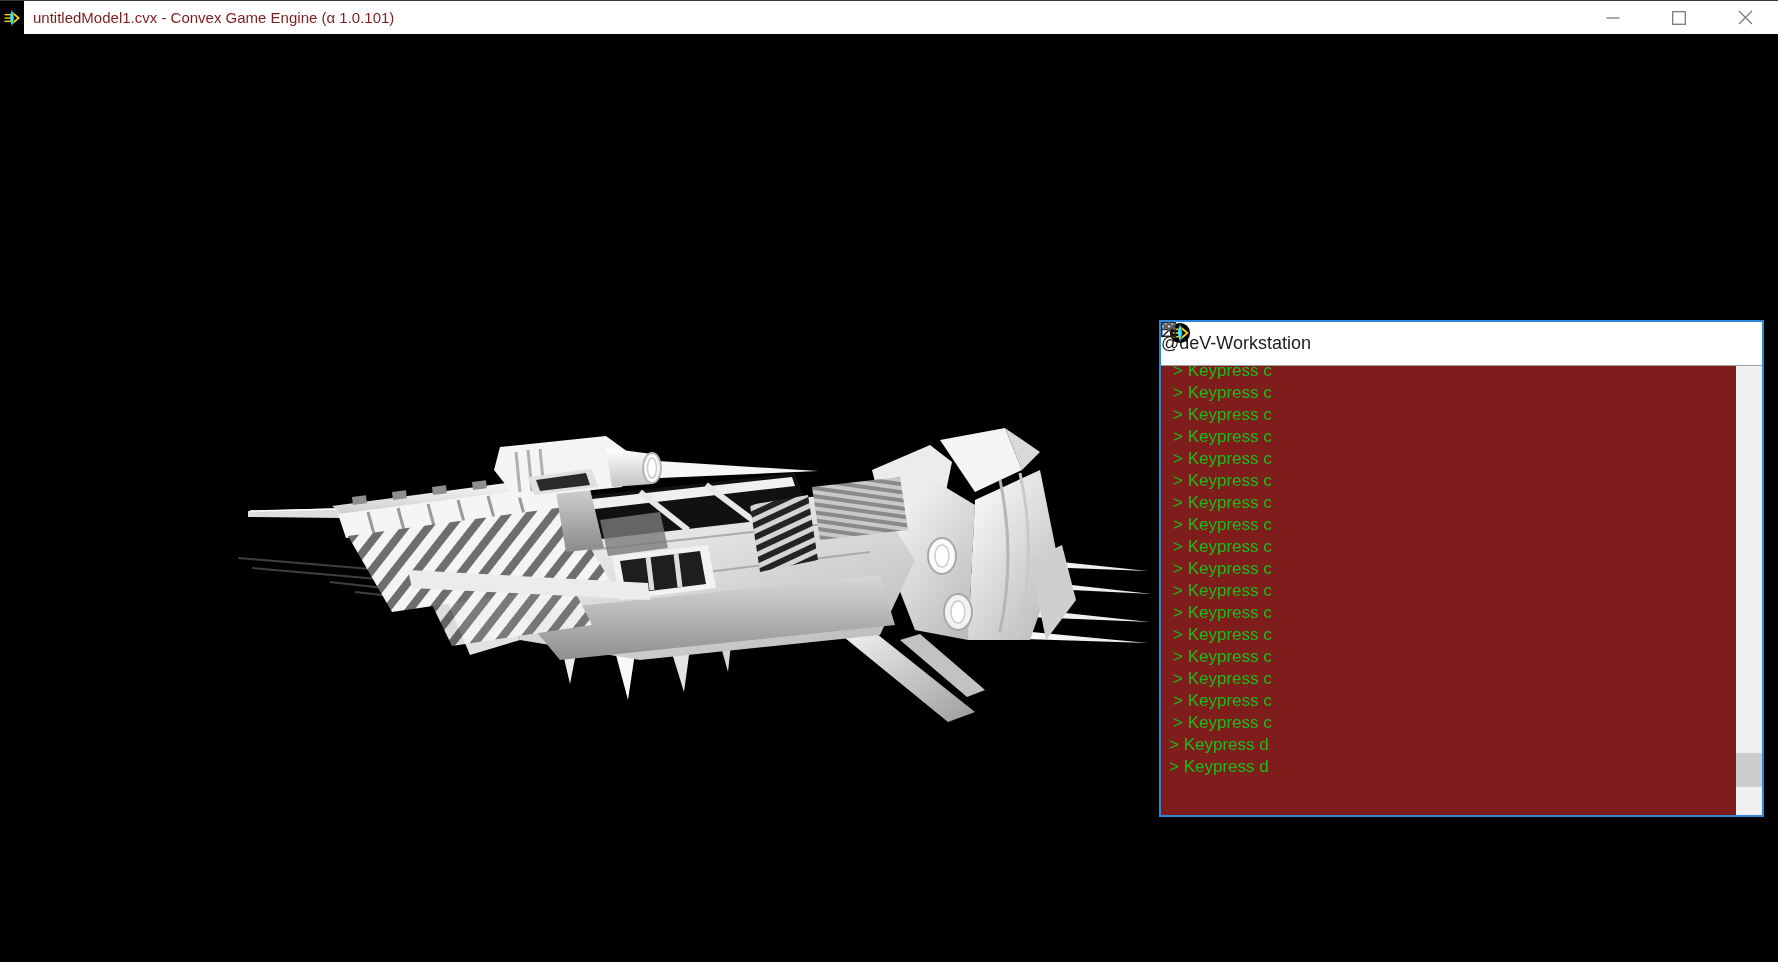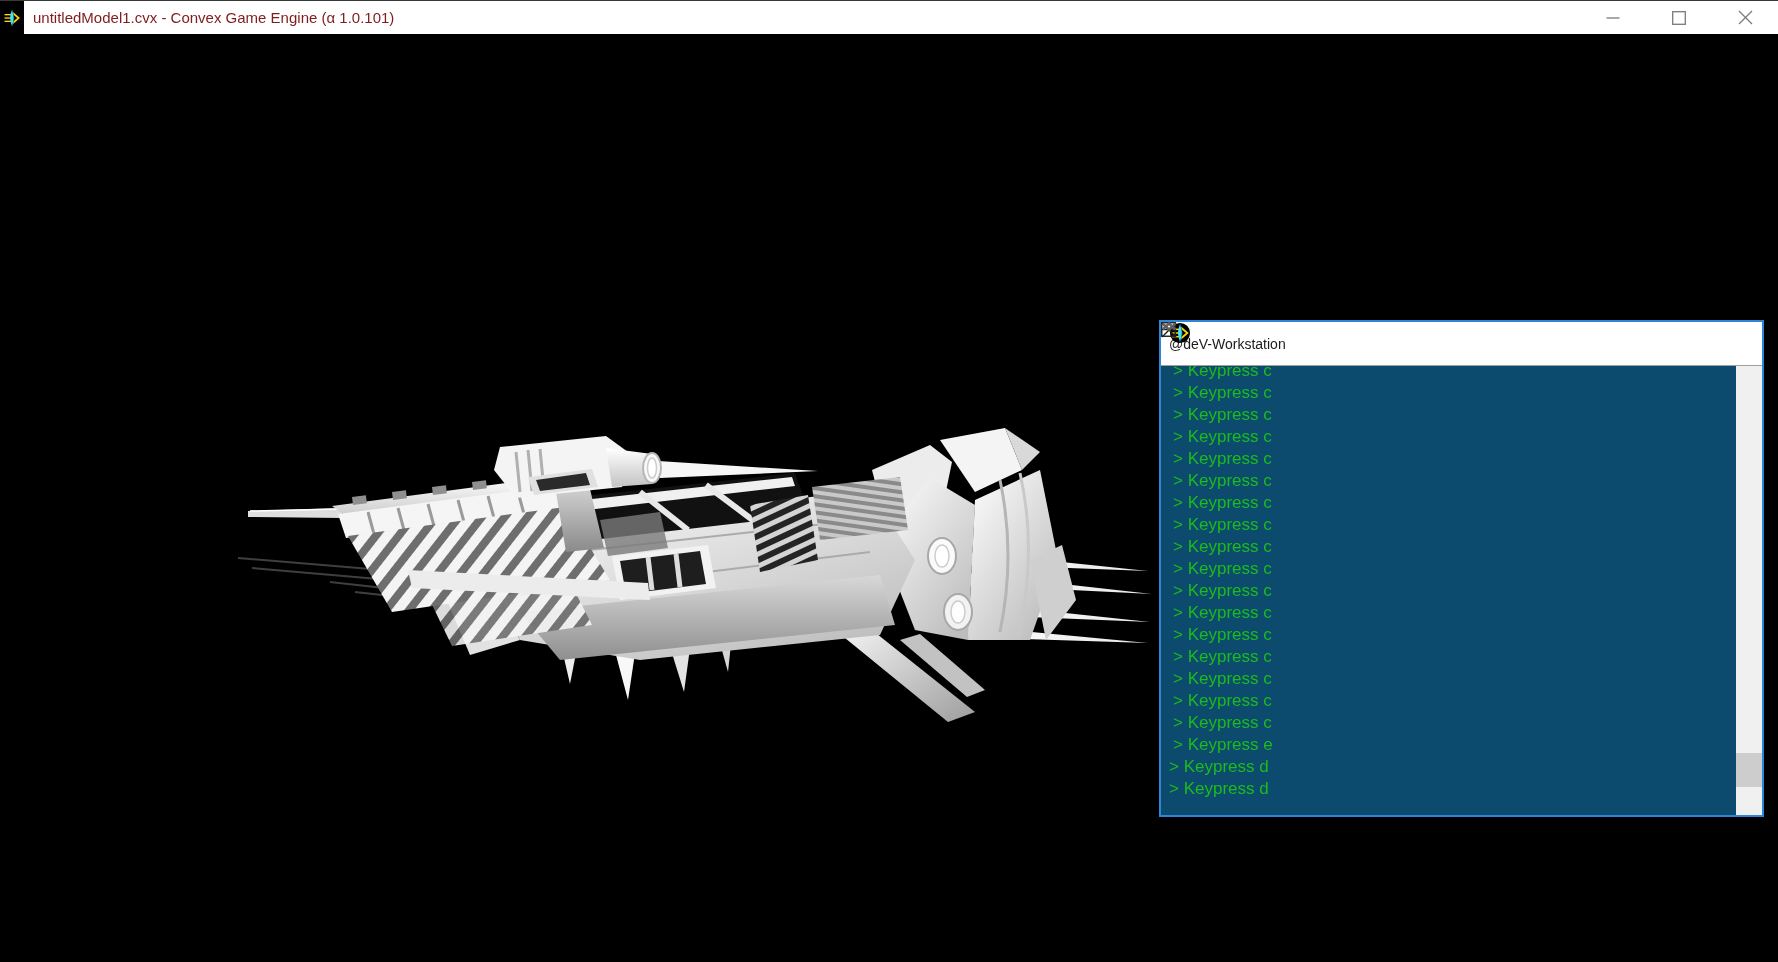--- a/index.html
+++ b/index.html
@@ -15,25 +15,25 @@
   .win-btn svg{display:block;}
   .main-titlebar .win-btn{color:#7a7a7a;}
   
   .viewport{position:absolute;left:0;top:34px;width:1778px;height:928px;background:#000;}
   .viewport svg{position:absolute;left:0;top:0;}
   
   .console-window{position:absolute;left:1159px;top:320px;width:601px;height:493px;
                   border:2px solid #2e86d6;background:#000;z-index:10;display:flex;flex-direction:column;}
   .console-titlebar{height:43px;background:#ffffff;display:flex;align-items:center;flex:0 0 auto;}
   .console-icon{width:22px;height:22px;margin-left:8px;flex:0 0 auto;}
-  .console-title{margin-left:8px;font-size:14px;color:#1b1b1b;white-space:nowrap;}
+  .console-title{font-size:18px;color:#1b1b1b;white-space:nowrap;}
   .console-controls{margin-left:auto;display:flex;height:100%;}
   .console-controls .win-btn{width:68px;color:#1f1f1f;}
   .console-body{flex:1;display:flex;border-top:1px solid #9e9e9e;min-height:0;}
-  .console-output{flex:1;background:#0c4a6e;overflow:hidden;padding-top:0;position:relative;}
+  .console-output{flex:1;background:#7f1d1d;overflow:hidden;padding-top:0;position:relative;}
   .console-lines{position:absolute;left:0;top:-6px;right:0;}
   .console-line{font-size:17px;line-height:22px;color:#1bbc1b;white-space:nowrap;}
   
   .scrollbar{width:26px;background:#f0f0f0;flex:0 0 auto;display:flex;flex-direction:column;}
   .sb-btn{height:28px;display:flex;align-items:center;justify-content:center;color:#5f5f5f;}
   .sb-track{flex:1;position:relative;}
   .sb-thumb{position:absolute;left:0;right:0;bottom:0;height:34px;background:#cdcdcd;}
 </style>
 </head>
 <body>
@@ -255,21 +255,20 @@
               <div class="console-line" style="padding-left: 12px;">&gt; Keypress c</div>
               <div class="console-line" style="padding-left: 12px;">&gt; Keypress c</div>
               <div class="console-line" style="padding-left: 12px;">&gt; Keypress c</div>
               <div class="console-line" style="padding-left: 12px;">&gt; Keypress c</div>
               <div class="console-line" style="padding-left: 12px;">&gt; Keypress c</div>
               <div class="console-line" style="padding-left: 12px;">&gt; Keypress c</div>
               <div class="console-line" style="padding-left: 12px;">&gt; Keypress c</div>
               <div class="console-line" style="padding-left: 12px;">&gt; Keypress c</div>
               <div class="console-line" style="padding-left: 12px;">&gt; Keypress c</div>
               <div class="console-line" style="padding-left: 12px;">&gt; Keypress c</div>
-              <div class="console-line" style="padding-left: 12px;">&gt; Keypress e</div>
               <div class="console-line" style="padding-left: 8px;">&gt; Keypress d</div>
               <div class="console-line" style="padding-left: 8px;">&gt; Keypress d</div>
             </div>
         </div>
         <div class="scrollbar">
           <div class="sb-btn">
             <svg width="16" height="9" viewBox="0 0 16 9">
               <polyline points="1.5,7.5 8,1.5 14.5,7.5" fill="none" stroke="currentColor" stroke-width="2.4"></polyline>
             </svg>
           </div>

